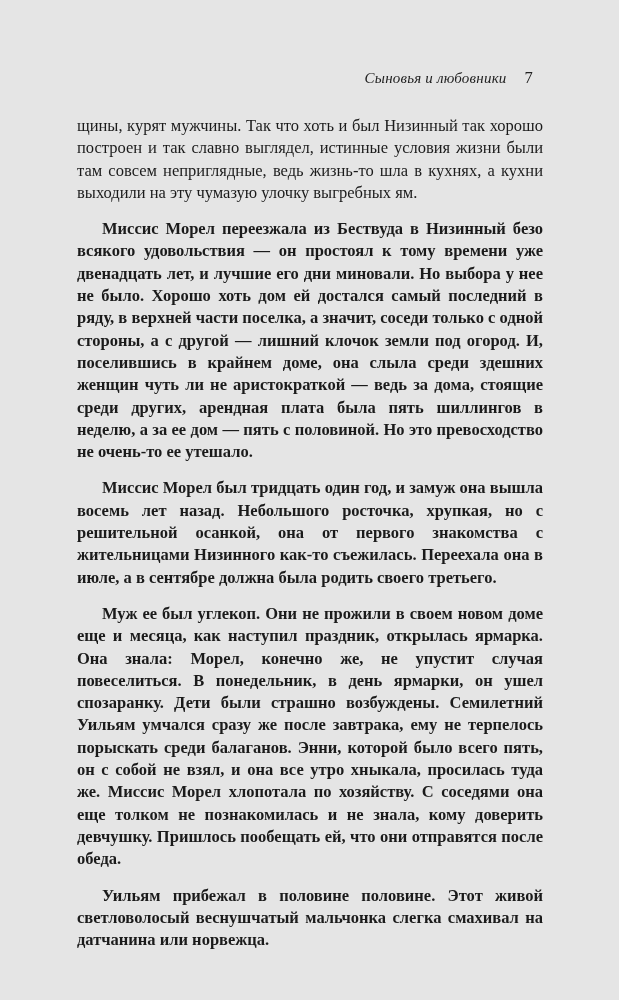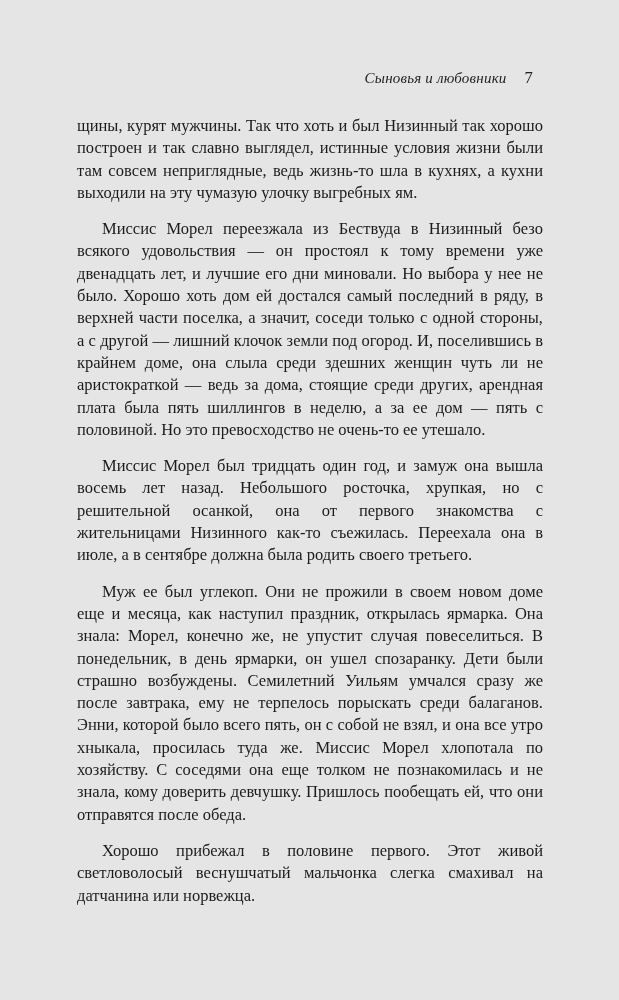--- a/index.html
+++ b/index.html
@@ -41,33 +41,34 @@
     font-size: 16.5px;
     line-height: 22.3px;
     text-align: justify;
     color: #1b1b1b;
   }
   .para {
     margin: 14px;
   }
   .para.indent {
     text-indent: 25px;
+    font-weight: bold;
   }
 </style>
 </head>
 <body>
 
 <div class="page">
 
   <header class="running-header">
     <span class="book-title">Сыновья и любовники</span>
     <span class="page-number">7</span>
   </header>
 
   <main class="text-block">
     <p class="para">щины, курят мужчины. Так что хоть и был Низинный так хорошо построен и так славно выглядел, истинные условия жизни были там совсем неприглядные, ведь жизнь-то шла в кухнях, а кухни выходили на эту чумазую улочку выгребных ям.</p>
     <p class="para indent">Миссис Морел переезжала из Бествуда в Низинный безо всякого удовольствия — он простоял к тому времени уже двенадцать лет, и лучшие его дни миновали. Но выбора у нее не было. Хорошо хоть дом ей достался самый последний в ряду, в верхней части поселка, а значит, соседи только с одной стороны, а с другой — лишний клочок земли под огород. И, поселившись в крайнем доме, она слыла среди здешних женщин чуть ли не аристократкой — ведь за дома, стоящие среди других, арендная плата была пять шиллингов в неделю, а за ее дом — пять с половиной. Но это превосходство не очень-то ее утешало.</p>
     <p class="para indent">Миссис Морел был тридцать один год, и замуж она вышла восемь лет назад. Небольшого росточка, хрупкая, но с решительной осанкой, она от первого знакомства с жительницами Низинного как-то съежилась. Переехала она в июле, а в сентябре должна была родить своего третьего.</p>
     <p class="para indent">Муж ее был углекоп. Они не прожили в своем новом доме еще и месяца, как наступил праздник, открылась ярмарка. Она знала: Морел, конечно же, не упустит случая повеселиться. В понедельник, в день ярмарки, он ушел спозаранку. Дети были страшно возбуждены. Семилетний Уильям умчался сразу же после завтрака, ему не терпелось порыскать среди балаганов. Энни, которой было всего пять, он с собой не взял, и она все утро хныкала, просилась туда же. Миссис Морел хлопотала по хозяйству. С соседями она еще толком не познакомилась и не знала, кому доверить девчушку. Пришлось пообещать ей, что они отправятся после обеда.</p>
-    <p class="para indent">Хорошо прибежал в половине первого. Этот живой светловолосый веснушчатый мальчонка слегка смахивал на датчанина или норвежца.</p>
+    <p class="para indent">Уильям прибежал в половине половине. Этот живой светловолосый веснушчатый мальчонка слегка смахивал на датчанина или норвежца.</p>
   </main>
 
 </div>
 
 </body></html>

